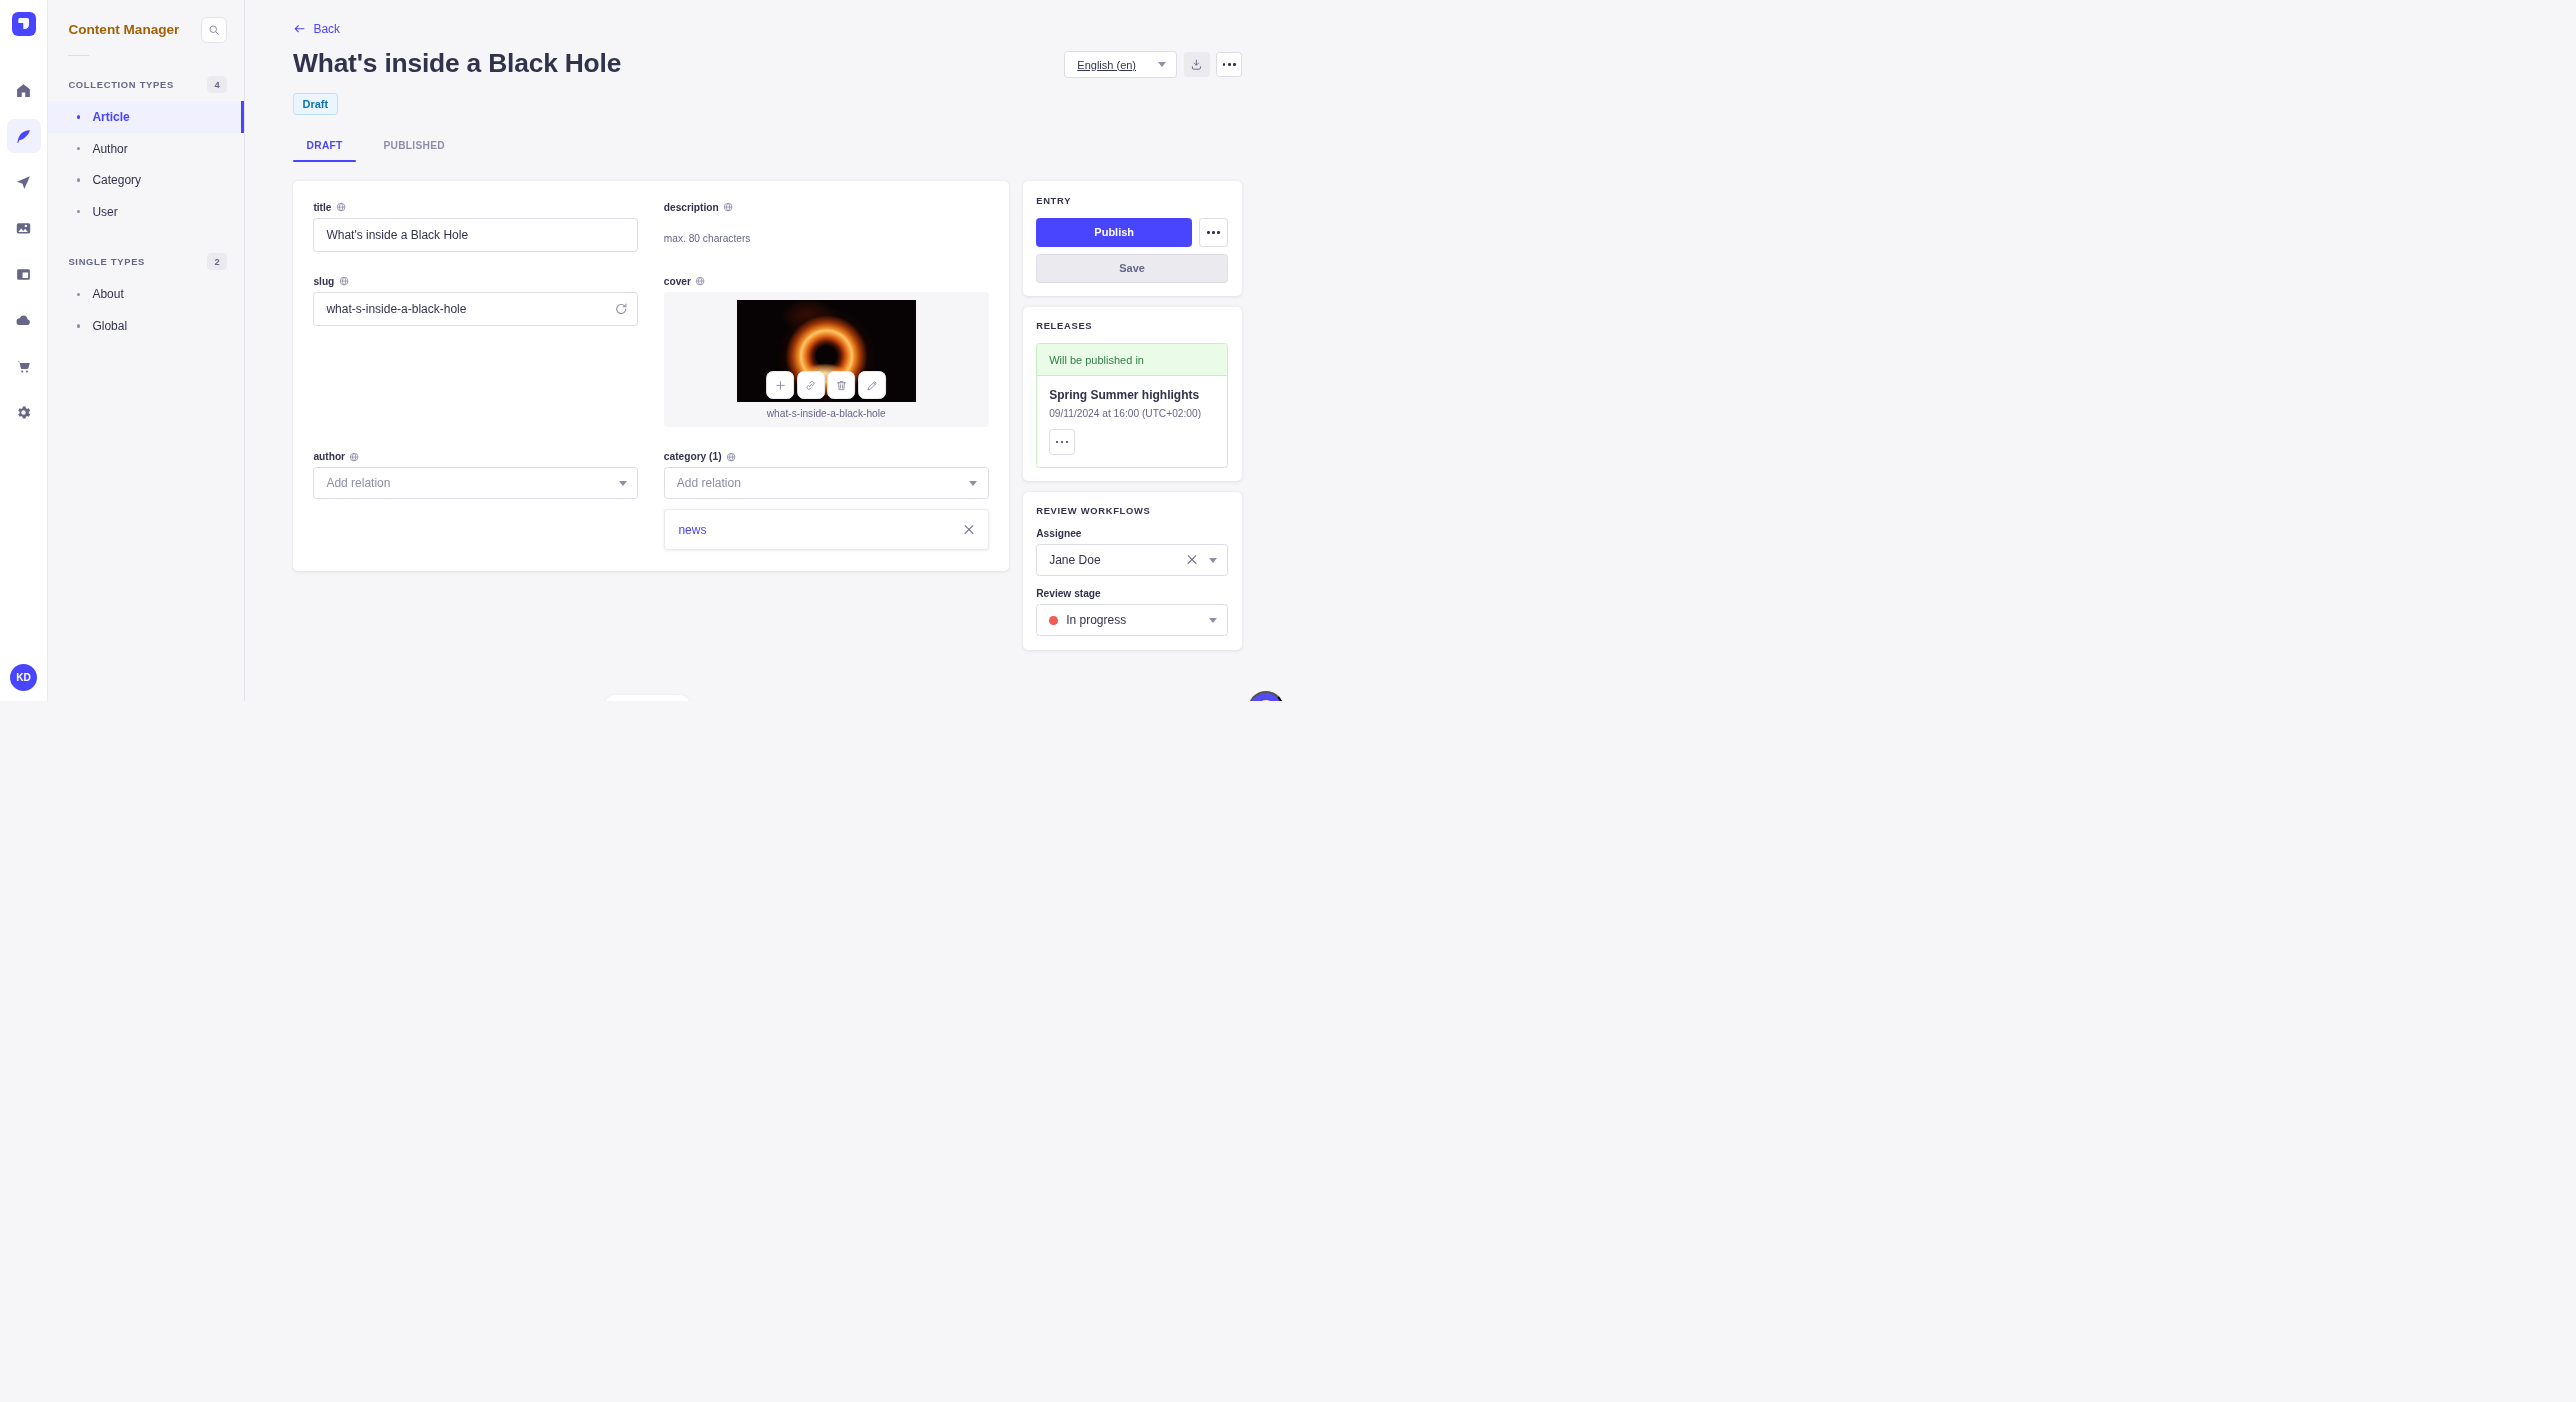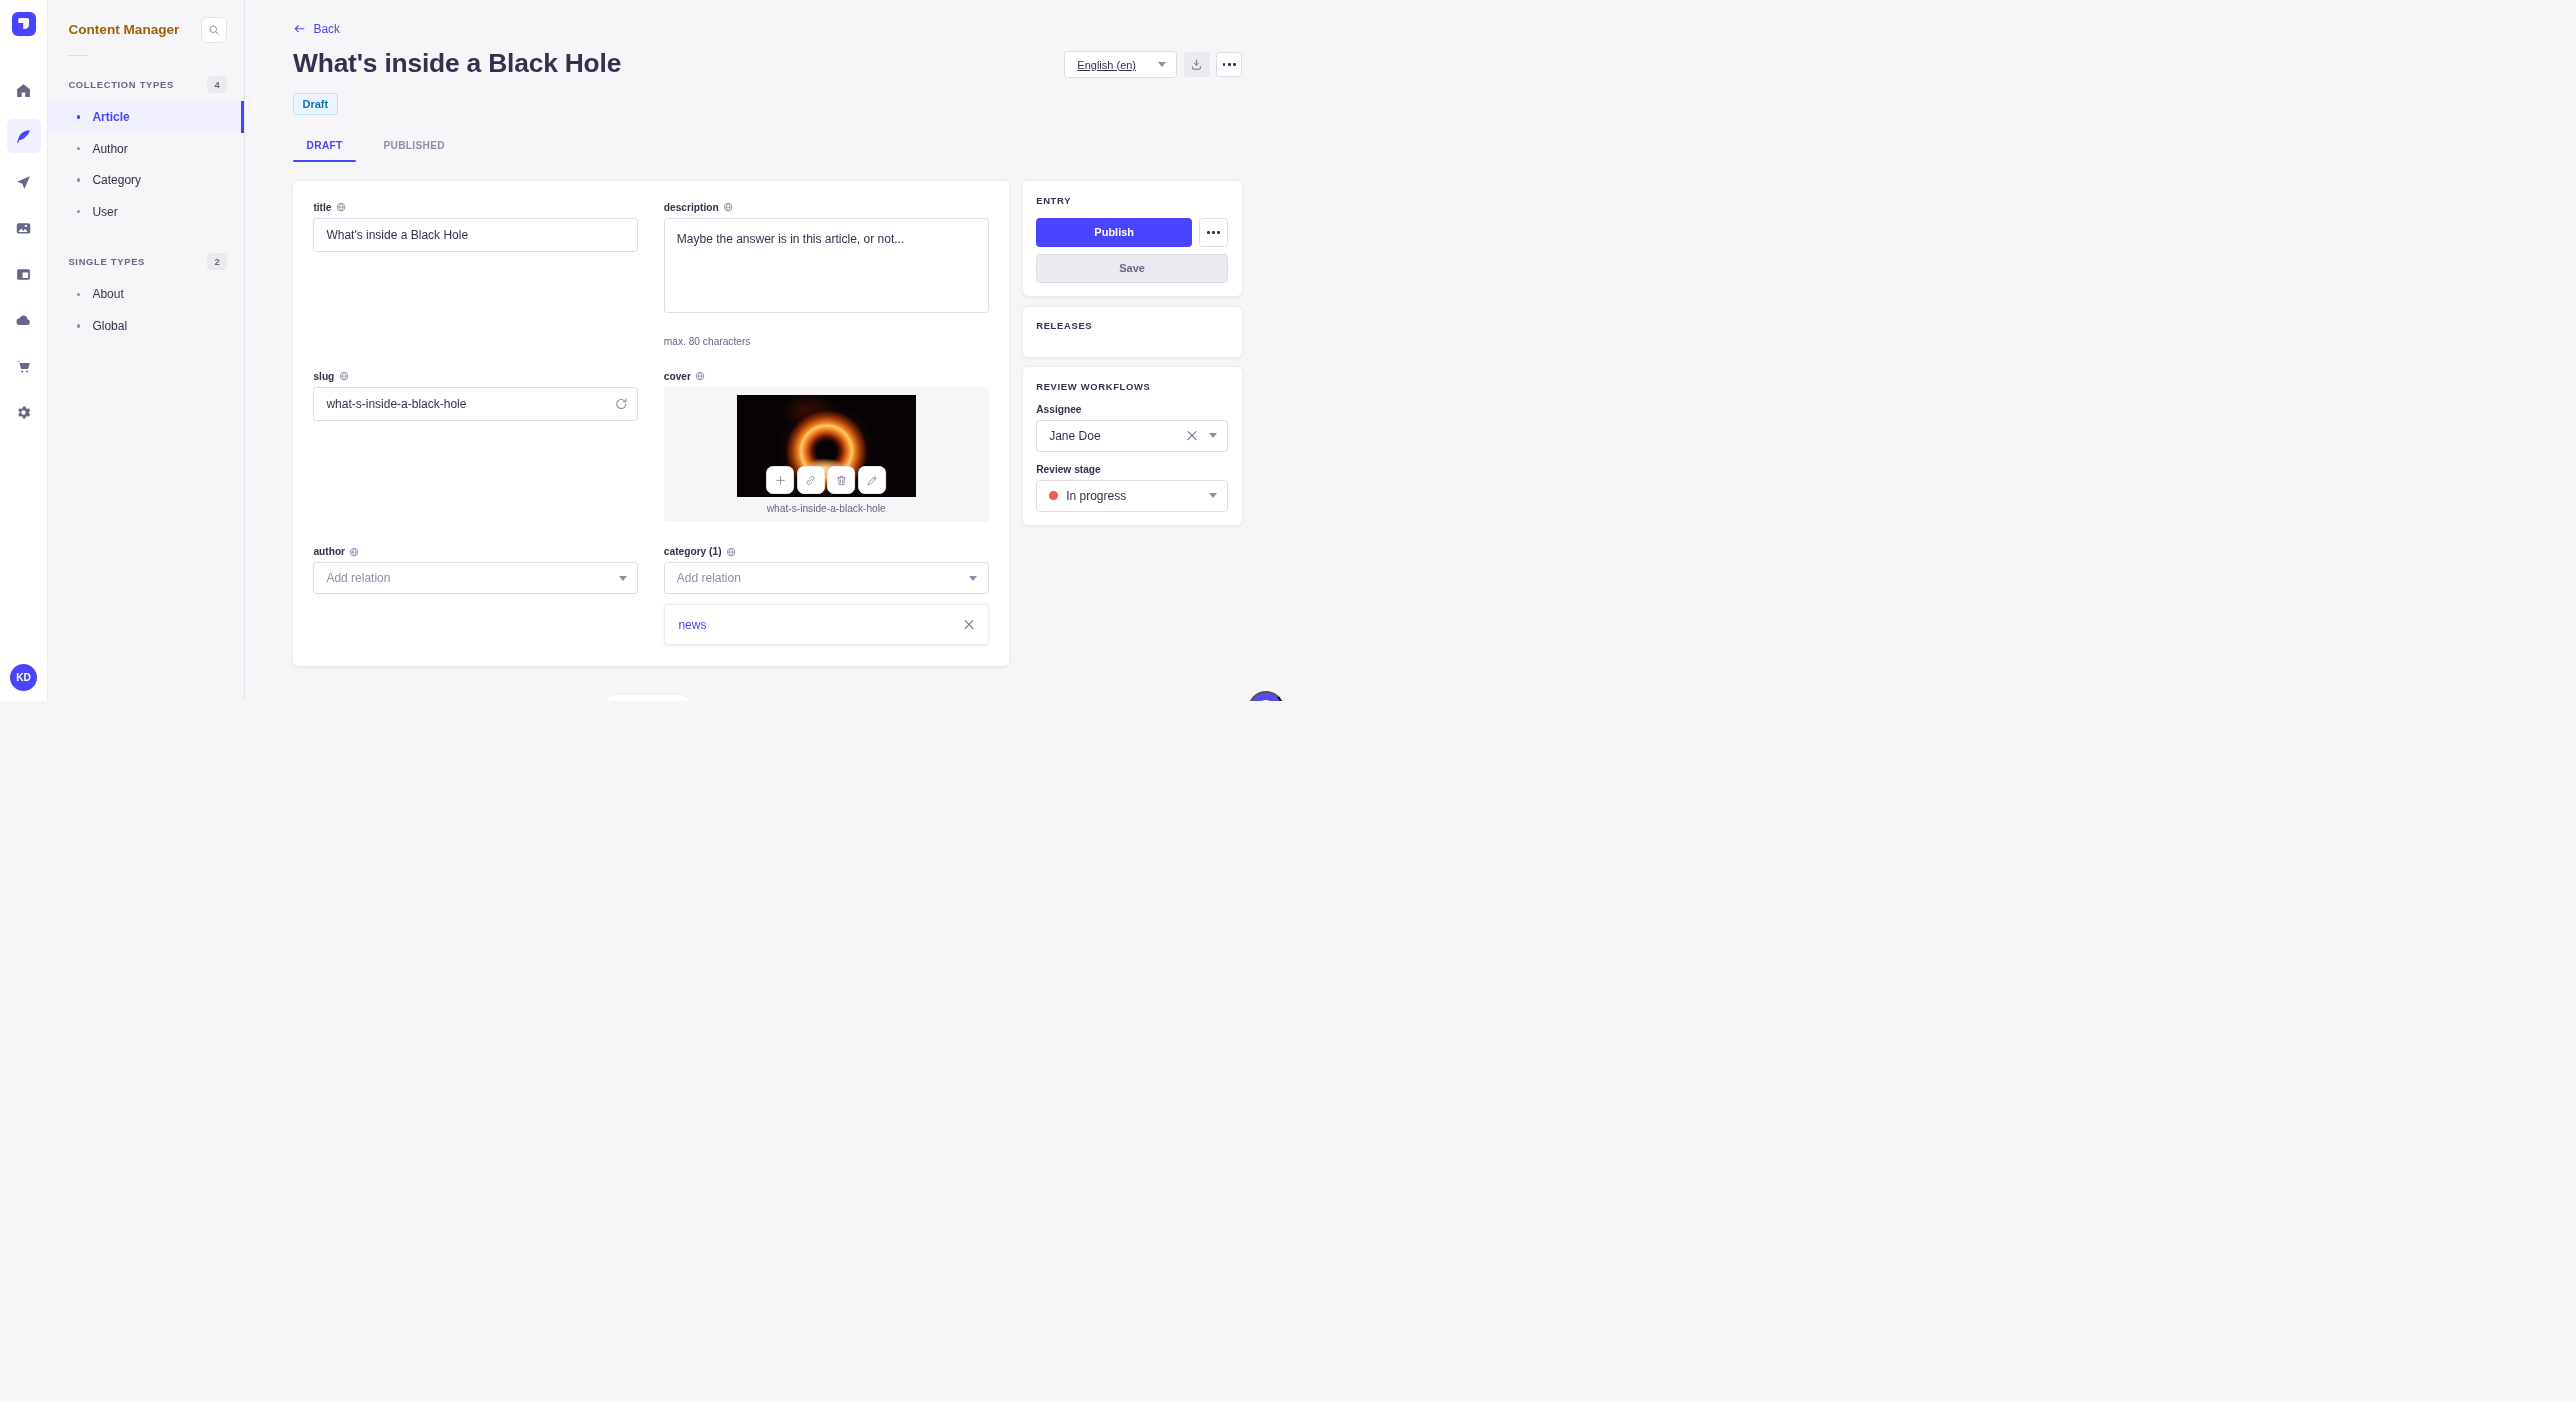--- a/index.html
+++ b/index.html
@@ -281,21 +281,20 @@
         </div>
 
         <div class="field">
           <div class="field-label">
             <span>description</span>
             <svg viewBox="0 0 24 24" fill="none" stroke="#8e8ea9" stroke-width="2">
                 <circle cx="12" cy="12" r="9"></circle>
                 <path d="M3 12h18M12 3c2.5 2.6 3.8 5.7 3.8 9S14.5 18.4 12 21c-2.5-2.6-3.8-5.7-3.8-9S9.5 5.6 12 3z"></path>
               </svg>
           </div>
-          <textarea class="desc" readonly="" style="">Maybe the answer is in this article, or not...</textarea>
           <div class="hint">max. 80 characters</div>
         </div>
 
         <div class="field">
           <div class="field-label">
             <span>slug</span>
             <svg viewBox="0 0 24 24" fill="none" stroke="#8e8ea9" stroke-width="2">
                 <circle cx="12" cy="12" r="9"></circle>
                 <path d="M3 12h18M12 3c2.5 2.6 3.8 5.7 3.8 9S14.5 18.4 12 21c-2.5-2.6-3.8-5.7-3.8-9S9.5 5.6 12 3z"></path>
               </svg>
@@ -399,20 +398,34 @@
                 <i></i>
                 <i></i>
               </span>
           </button>
         </div>
         <button class="btn btn-save">Save</button>
       </section>
 
       <section class="side-panel">
         <div class="side-title">RELEASES</div>
+        <div class="release-card">
+          <div class="release-banner">Will be published in</div>
+          <div class="release-body">
+            <div class="release-name">Spring Summer highlights</div>
+            <div class="release-date">09/11/2024 at 16:00 (UTC+02:00)</div>
+            <button class="release-more">
+              <span class="dots">
+                  <i></i>
+                  <i></i>
+                  <i></i>
+                </span>
+            </button>
+          </div>
+        </div>
       </section>
 
       <section class="side-panel">
         <div class="side-title">REVIEW WORKFLOWS</div>
         <div class="mini-label">Assignee</div>
         <div class="combo">
           <span class="val">Jane Doe</span>
           <span class="combo-right">
             <span class="xicon"></span>
             <span class="caret"></span>

